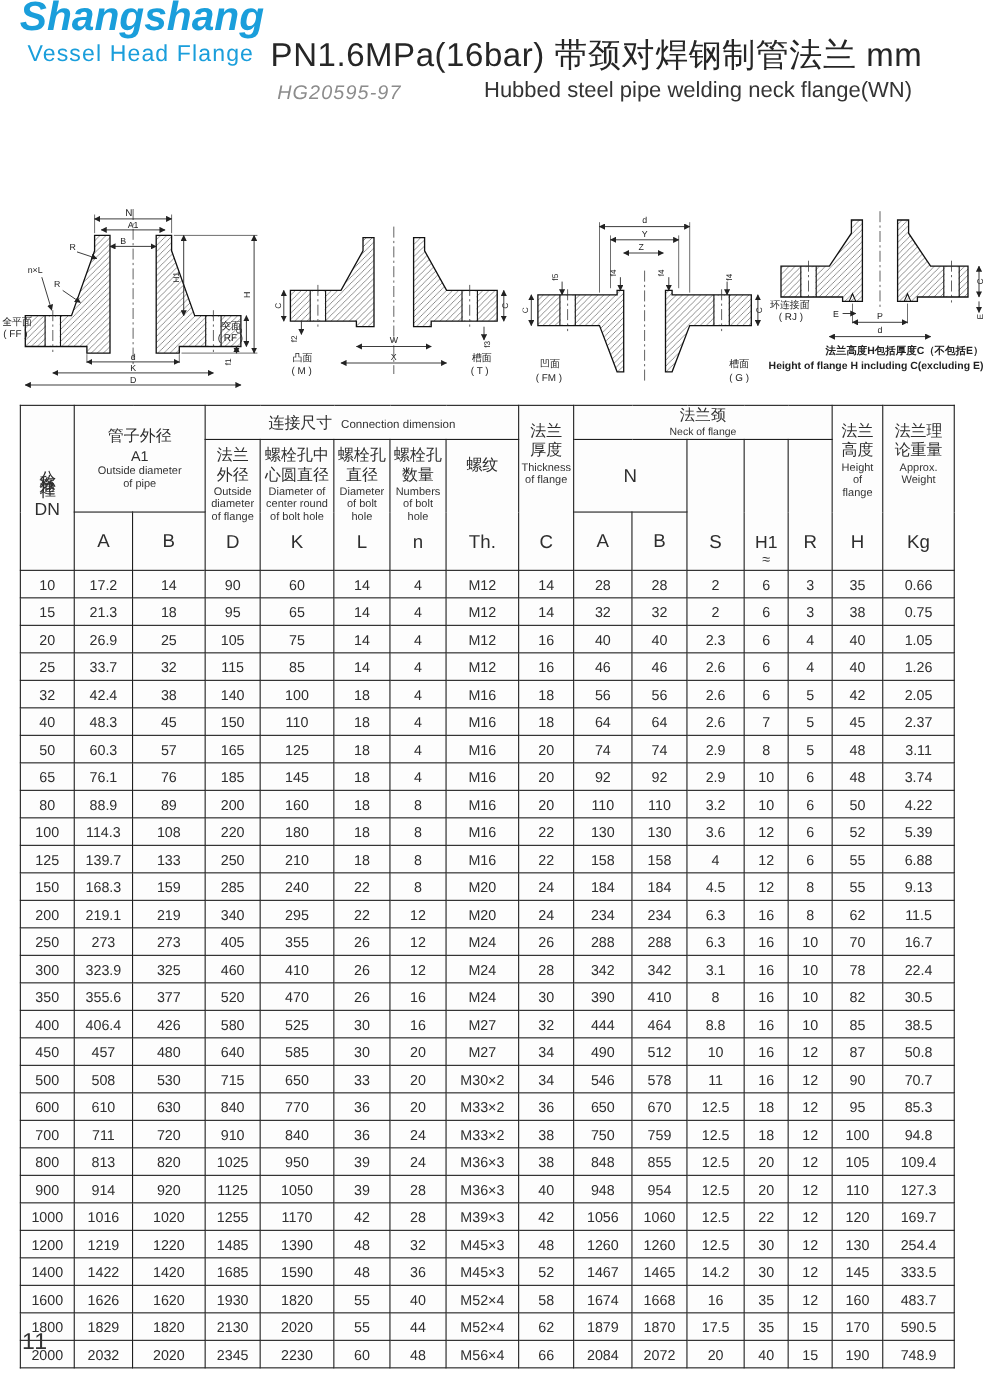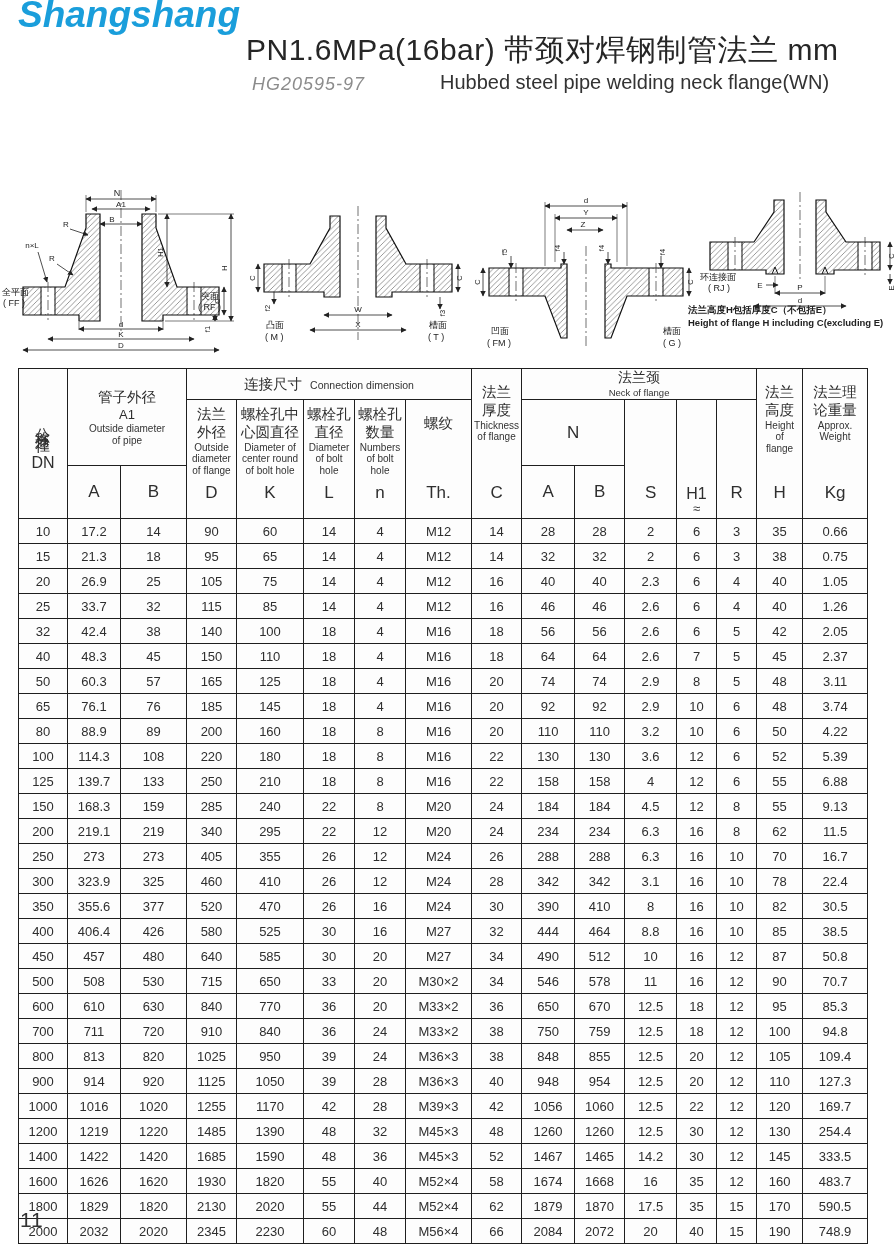--- a/index.html
+++ b/index.html
@@ -16,21 +16,21 @@
 
   
   .drw{position:absolute;}
   svg text{font-family:"Liberation Sans",sans-serif;fill:#222;}
   .t9{font-size:9px;} .t8{font-size:8px;} .t7{font-size:7.5px;}
   .out{fill:url(#hp);stroke:#111;stroke-width:1.2;}
   .ln{stroke:#111;stroke-width:1;fill:none;}
   .dim{stroke:#222;stroke-width:0.8;fill:none;}
   .ext{stroke:#222;stroke-width:0.6;fill:none;}
   .cl{stroke:#333;stroke-width:0.7;fill:none;stroke-dasharray:10 3 2 3;}
-  .note{position:absolute;left:688px;top:304px;width:206px;text-align:left;
+  .note{position:absolute;left:688px;top:314px;width:206px;text-align:right;
         font-size:9.5px;font-weight:bold;color:#222;line-height:1.35;}
 
   
   table.spec{position:absolute;left:18px;top:368px;width:849px;border-collapse:collapse;
              table-layout:fixed;background:#fdfdfd;}
   table.spec th,table.spec td{border:1.5px solid #1f1f1f;padding:0;text-align:center;
              font-weight:normal;color:#2e2e2e;}
   table.spec td{height:24px;font-size:13px;}
   .hr1 th{height:30px;}
   .hr2 th{height:65px;}
@@ -64,20 +64,21 @@
       <path d="M0 5.5 L5.5 0" stroke="#555" stroke-width="0.6"></path>
     </pattern>
     <marker id="ar" viewBox="0 0 10 10" refX="9" refY="5" markerWidth="7" markerHeight="7" orient="auto-start-reverse">
       <path d="M0,0L10,5L0,10z" fill="#222"></path>
     </marker>
   </defs>
 </svg>
 
 <div class="brand">
   <div class="name">Shangshang</div>
+  <div class="sub">Vessel Head Flange</div>
 </div>
 
 <div class="title-zh">PN1.6MPa(16bar) 带颈对焊钢制管法兰  mm</div>
 <div class="std">HG20595-97</div>
 <div class="title-en">Hubbed steel pipe welding neck flange(WN)</div>
 
 <svg class="drw" style="left:2px;top:182px" width="238" height="172" viewBox="0 0 238 172">
   <path class="out" d="M84,32 L98,32 L98,139 L77,139 L77,133 L21,133 L21,105 L63,105 L84,46 Z"></path>
   <path class="out" d="M154,32 L140,32 L140,139 L161,139 L161,133 L217,133 L217,105 L175,105 L154,46 Z"></path>
   <rect x="39.8" y="106" width="12.4" height="26" fill="#fff"></rect>

